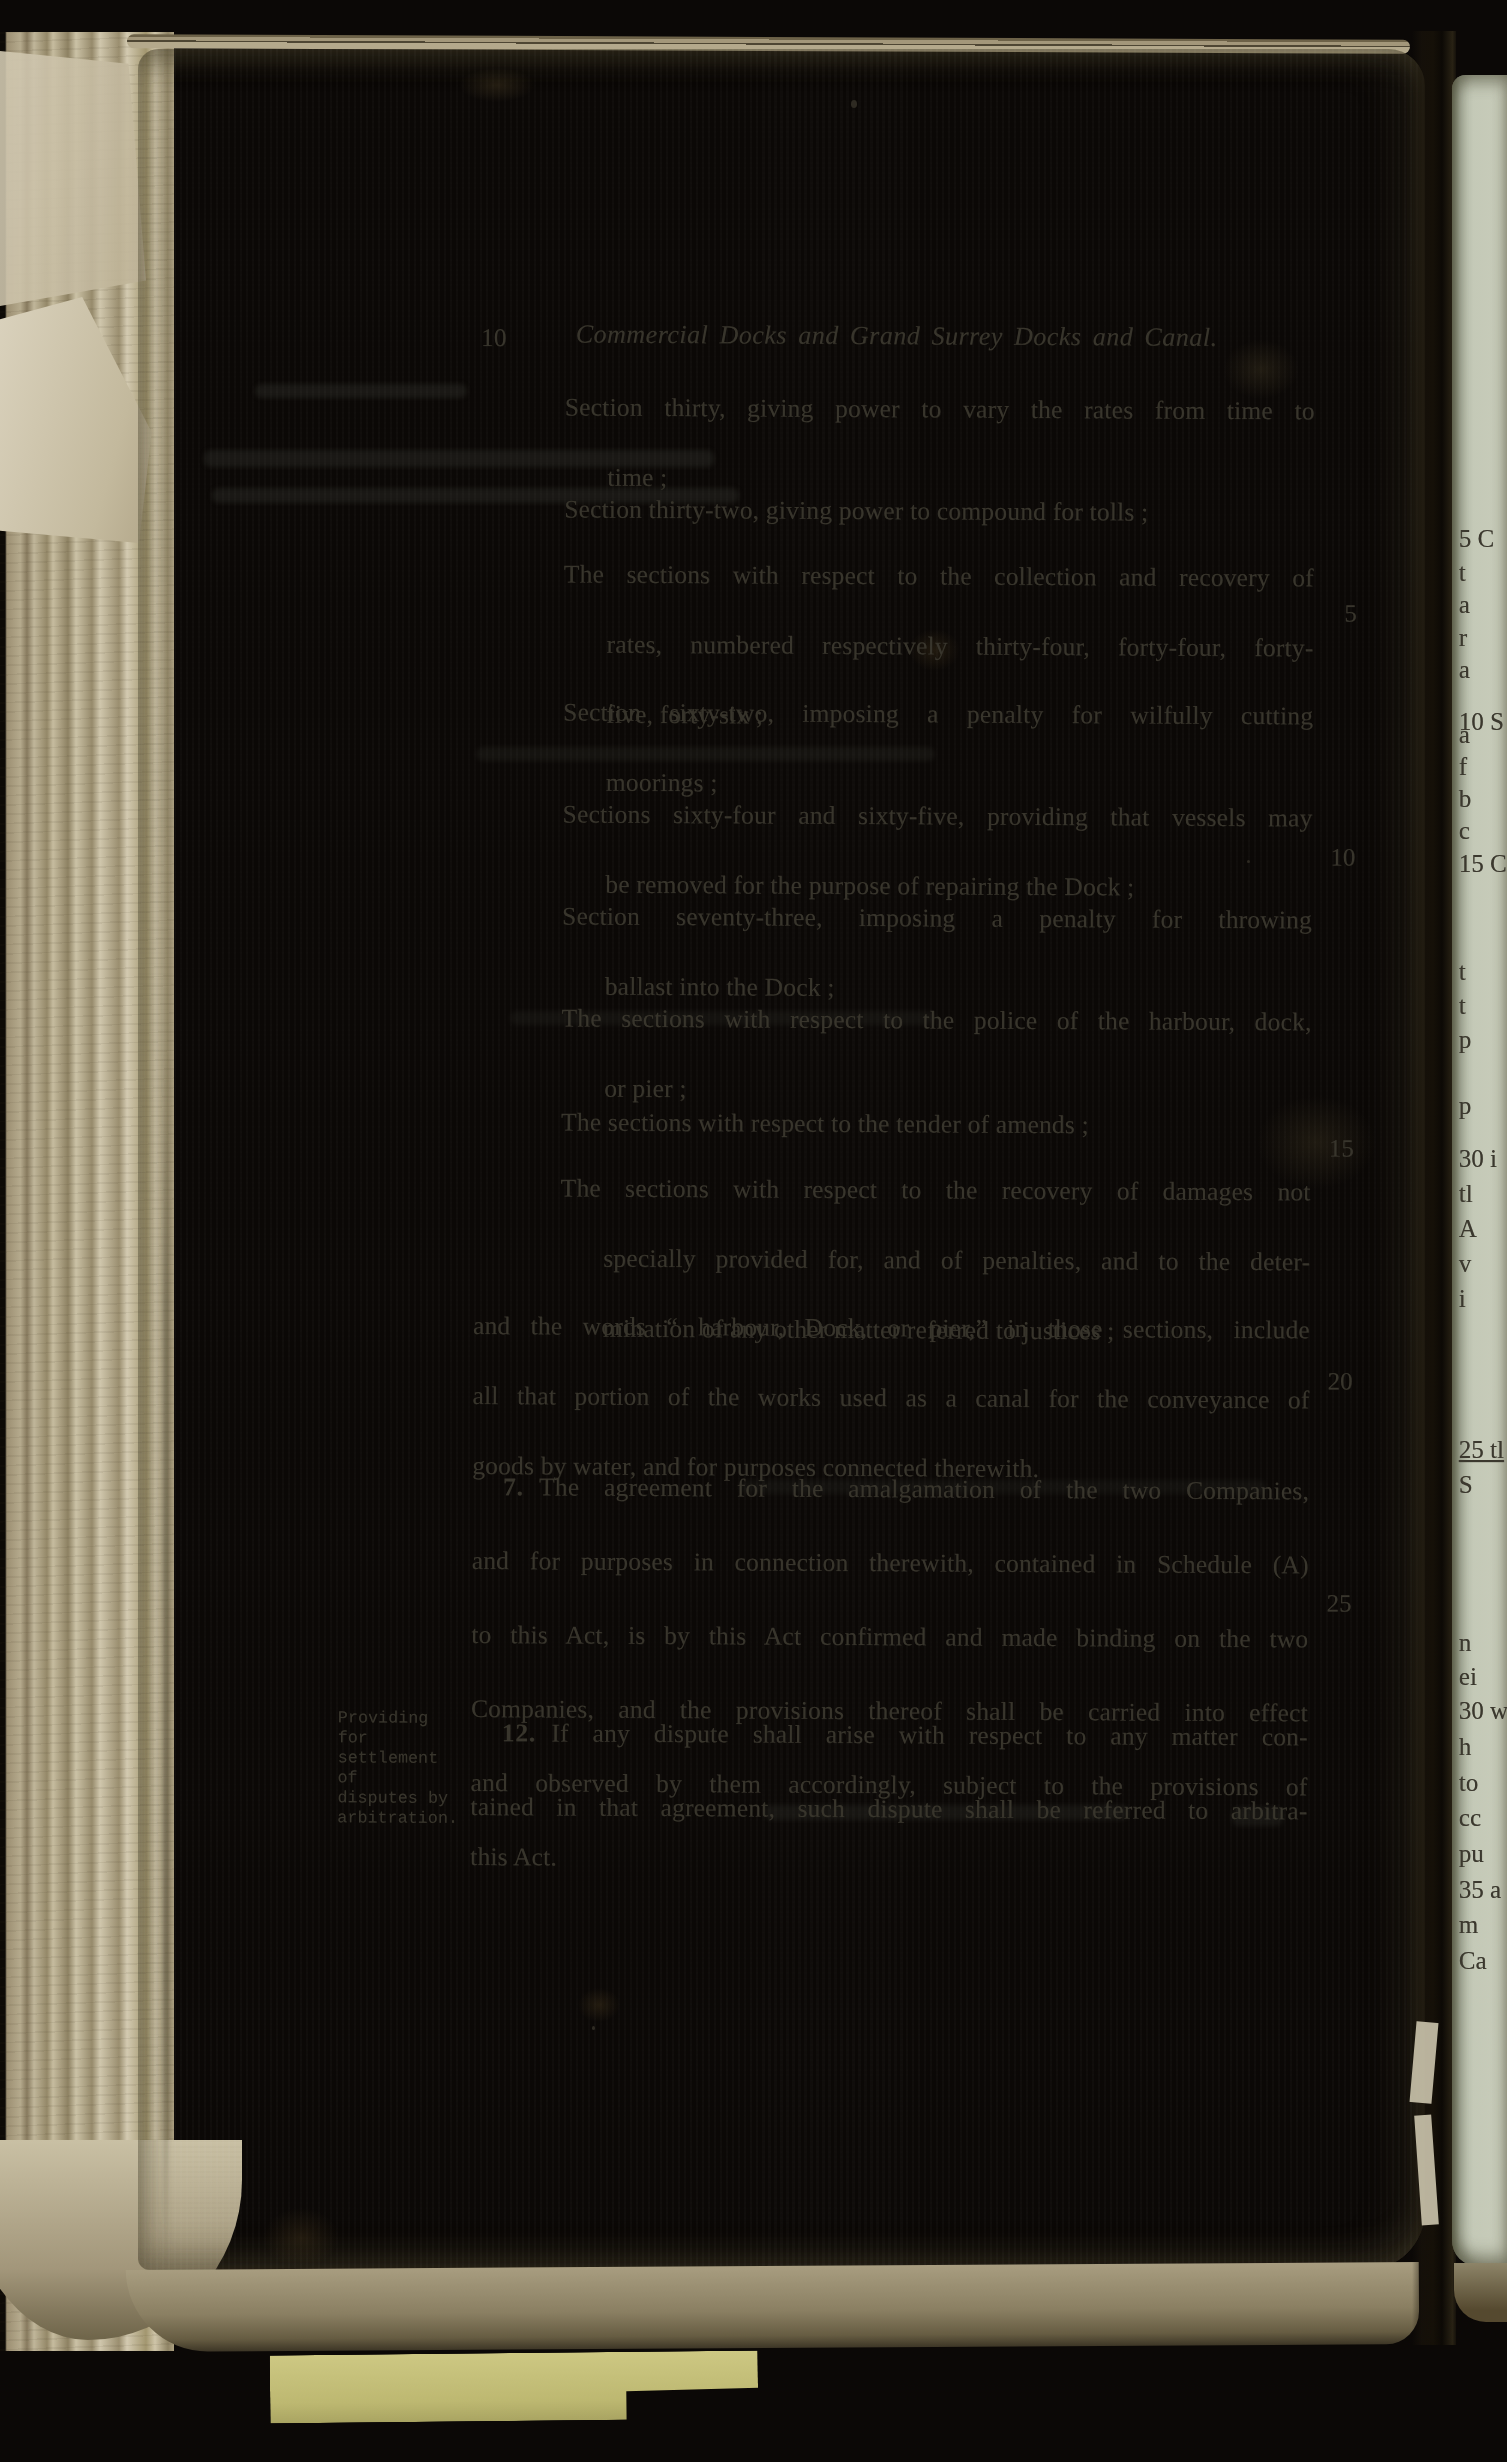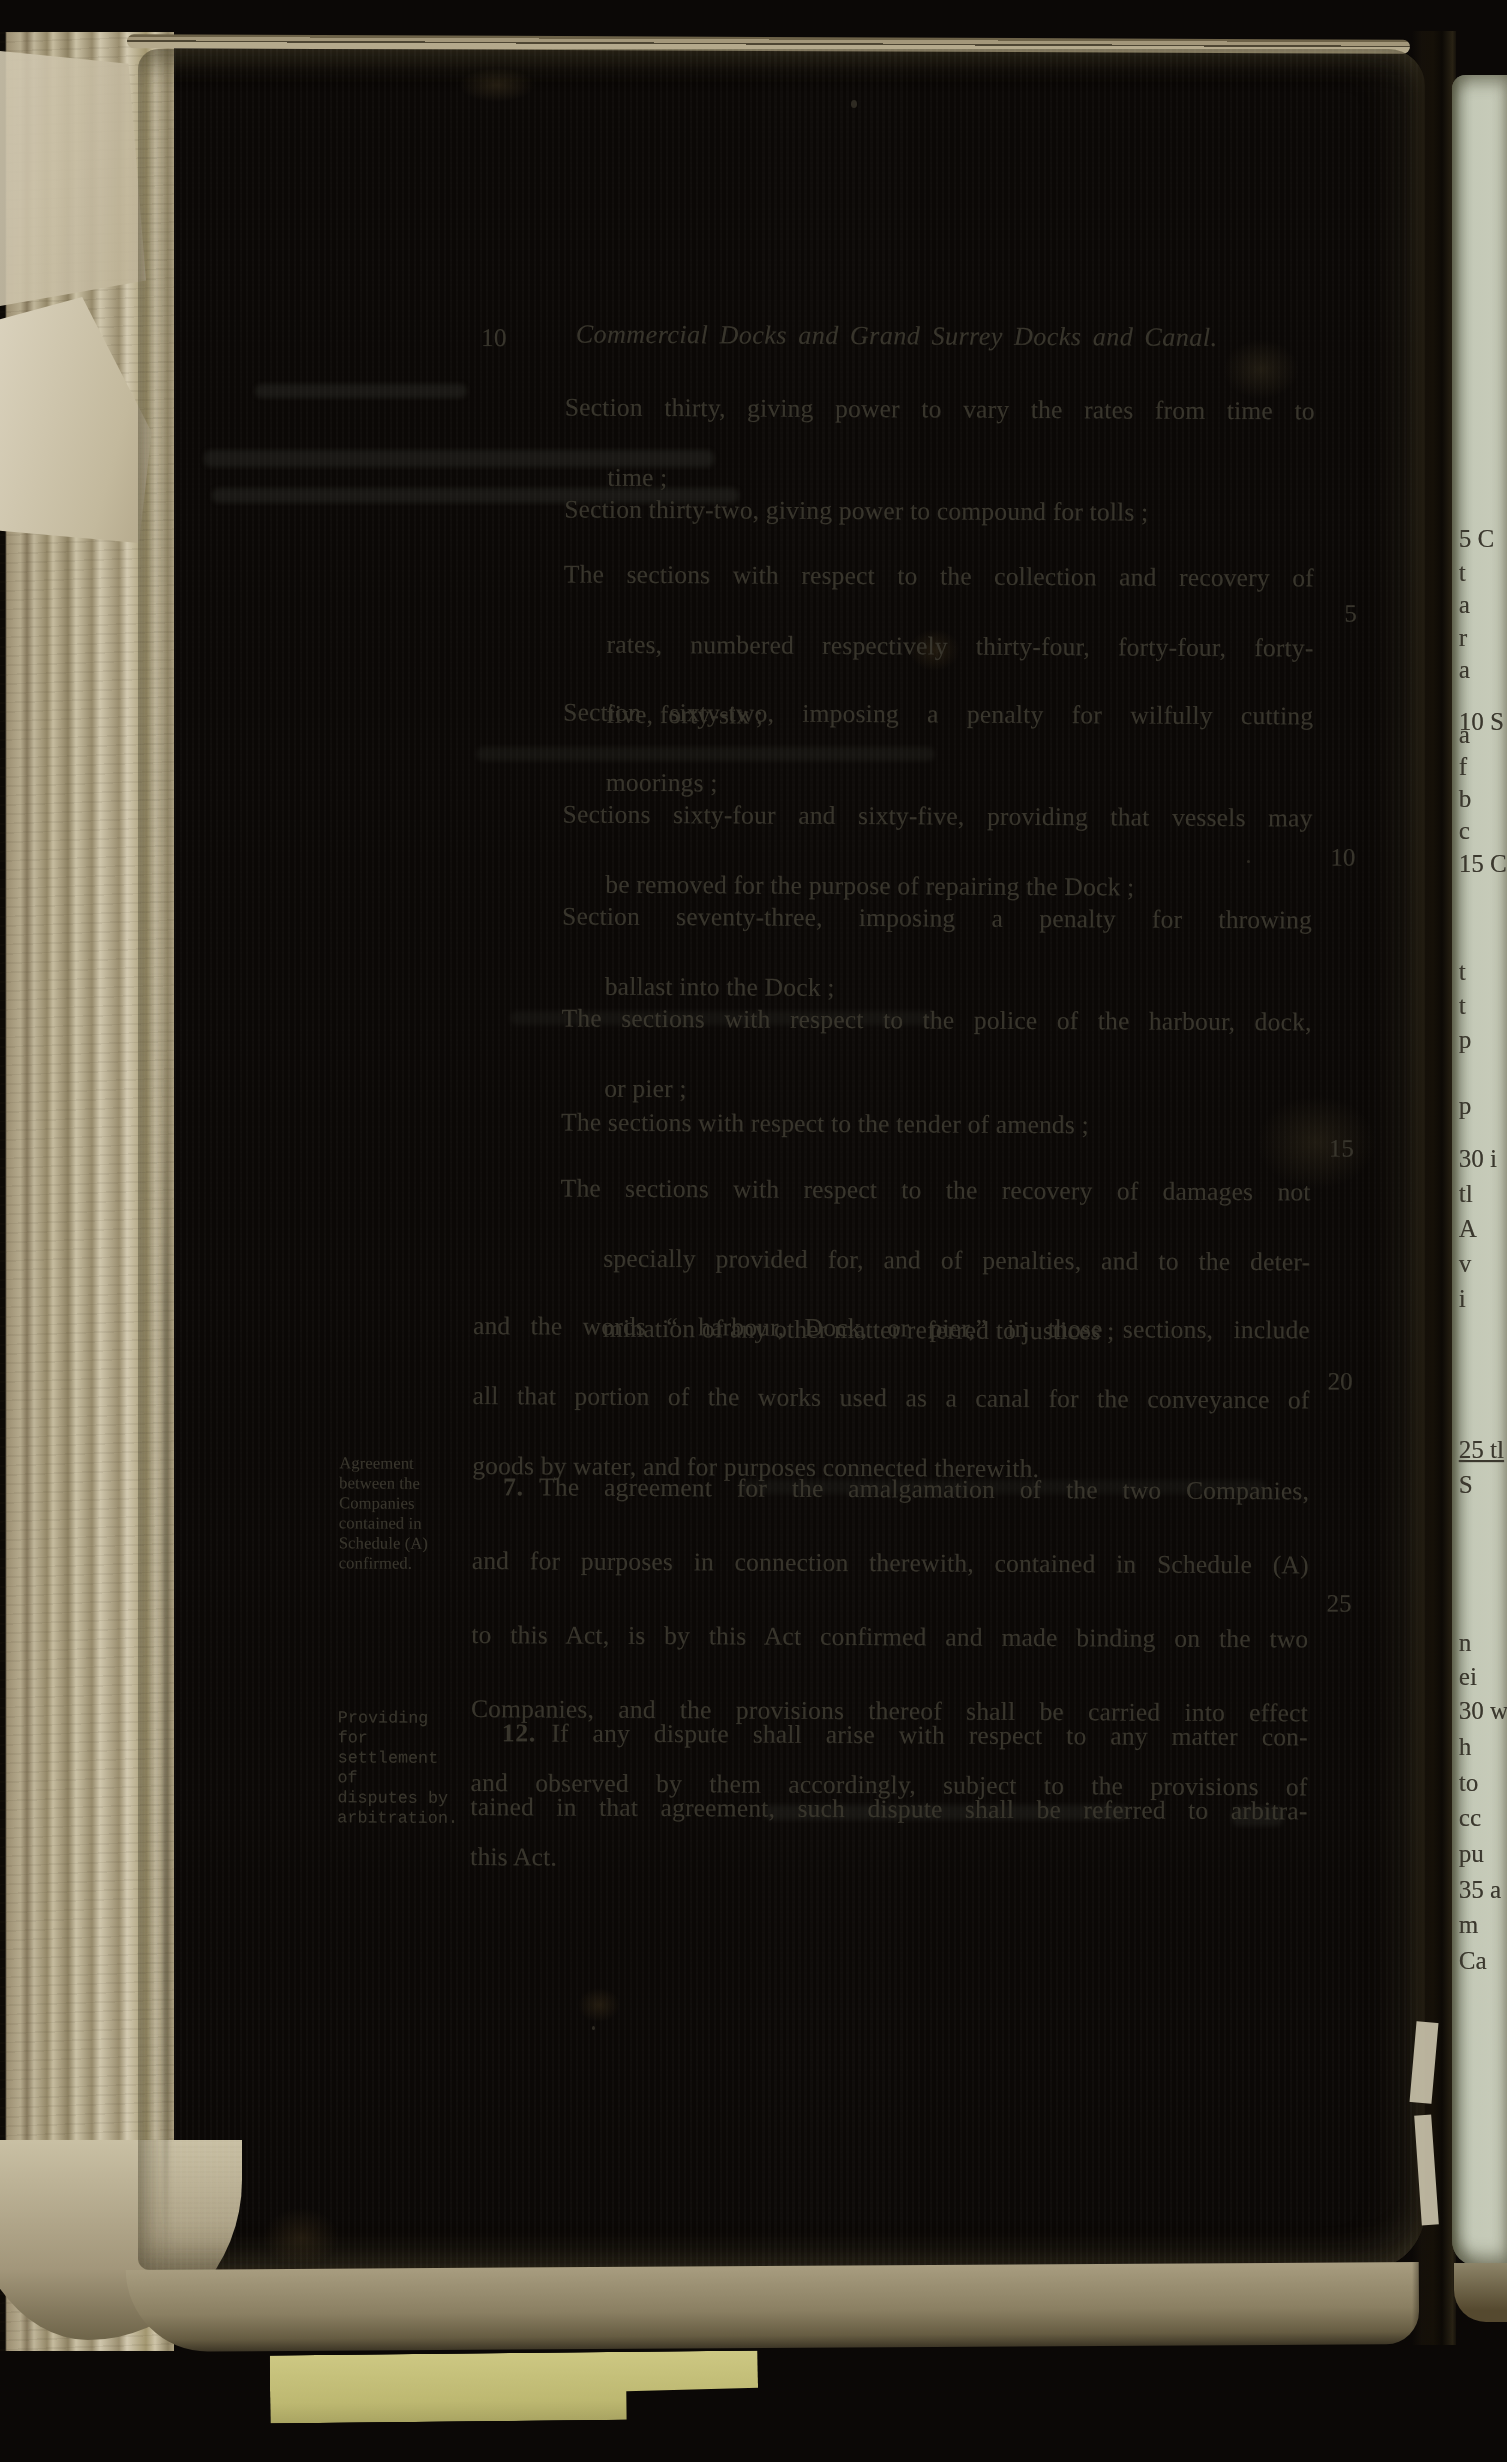--- a/index.html
+++ b/index.html
@@ -228,28 +228,20 @@
     <div class="bl j">Companies, and the provisions thereof shall be carried into effect</div>
     <div class="bl j">and observed by them accordingly, subject to the provisions of</div>
     <div class="bl">this Act.</div>
   </div>
 
   <div class="para lh43" style="top:1714px;">
     <div class="bl isec j"><span class="secnum">12.</span><span>If any dispute shall arise with respect to any matter con-</span></div>
     <div class="bl j">tained in that agreement, such dispute shall be referred to arbitra-</div>
   </div>
 
-  <div class="margin-note" style="top:1454px;">
-    <div>Agreement</div>
-    <div>between the</div>
-    <div>Companies</div>
-    <div>contained in</div>
-    <div>Schedule (A)</div>
-    <div>confirmed.</div>
-  </div>
   <div class="margin-note" style="top:1709px;font-family:Liberation Mono, monospace;">
     <div>Providing for</div>
     <div>settlement of</div>
     <div>disputes by</div>
     <div>arbitration.</div>
   </div>
 
   <div class="line-no" style="top:595px;">5</div>
   <div class="line-no" style="top:839px;">10</div>
   <div class="line-no" style="top:1130px;">15</div>

